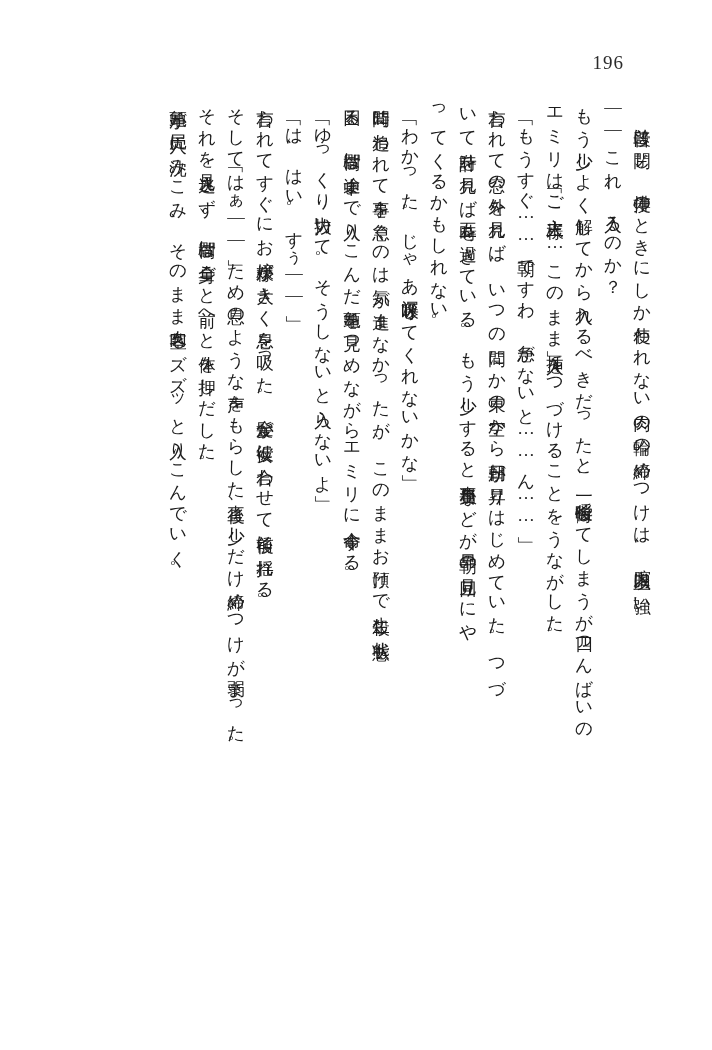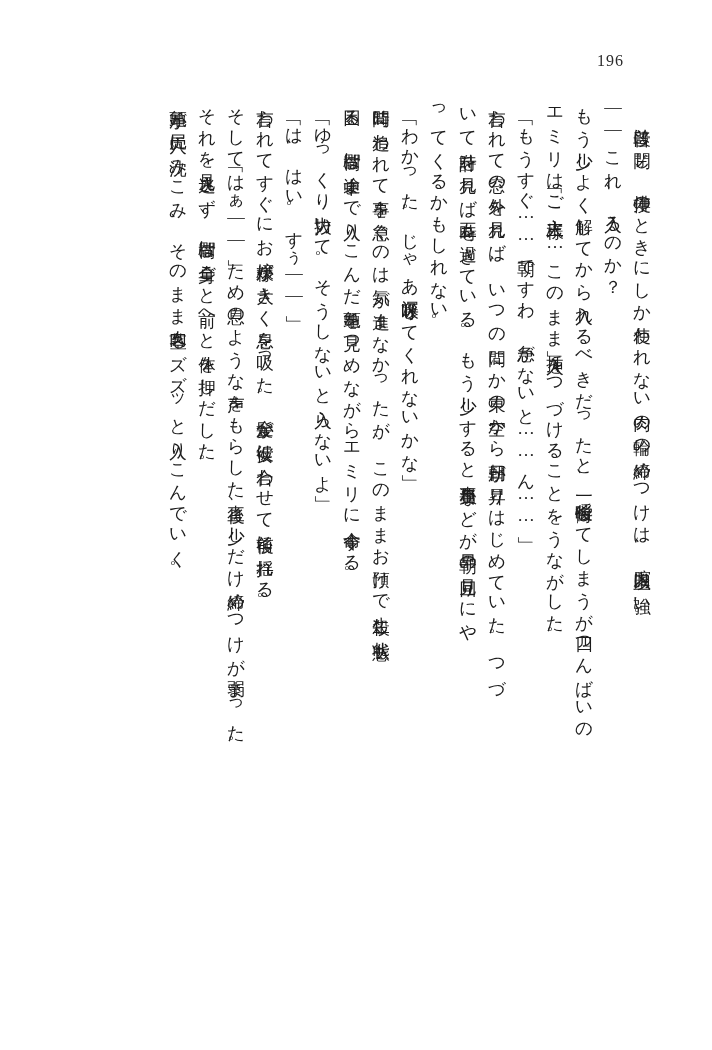--- a/index.html
+++ b/index.html
@@ -19,21 +19,21 @@
     position: absolute;
     inset: 0;
     width: 712px;
     height: 1050px;
     background: #ffffff;
   }
   .page-number {
     position: absolute;
     top: 52px;
     right: 88px;
-    font-size: 16px;
+    font-size: 19px;
     letter-spacing: 1px;
     color: #2b2b2b;
     font-family: "Liberation Serif", "DejaVu Serif", serif;
   }
   .text-body {
     position: absolute;
     top: 96px;
     left: 56px;
     right: 56px;
     height: 890px;

